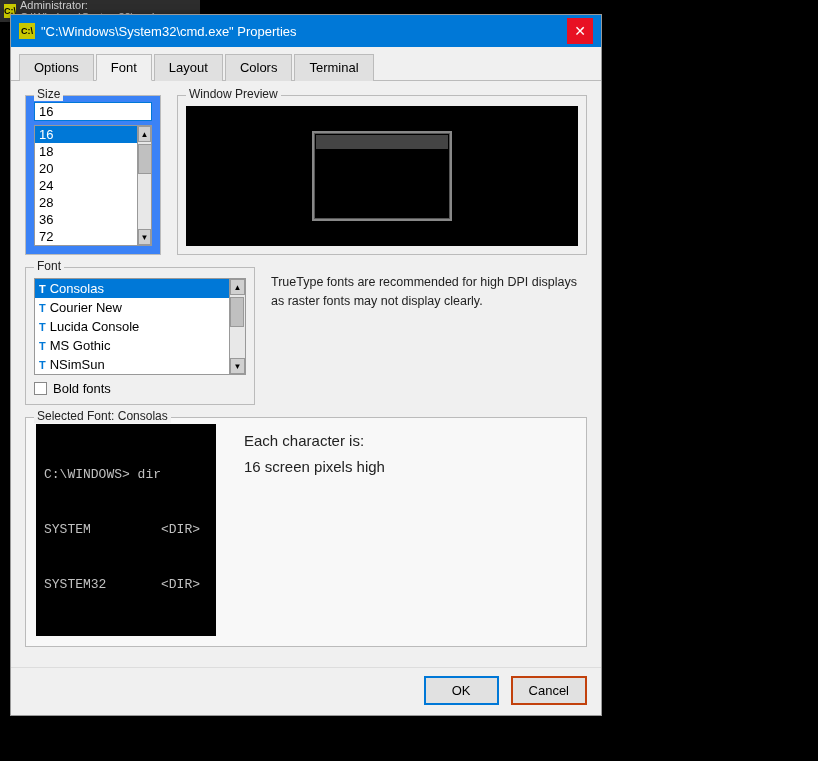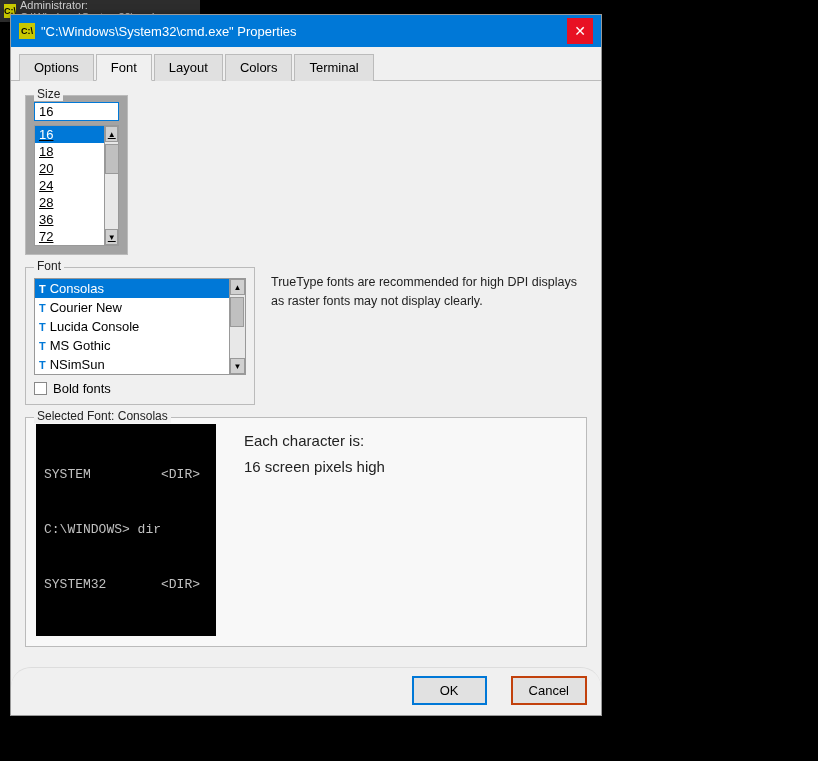--- a/index.html
+++ b/index.html
@@ -158,23 +158,22 @@
       top: -9px;
       left: 8px;
       background: #f0f0f0;
       padding: 0 3px;
       font-size: 12px;
       color: #222;
     }
 
     
     .size-box {
-      width: 103px;
-      background: #a3a3a3;
-      text-decoration: underline;
+      width: 136px;
+      background: #3b82f6;
     }
 
     .size-input {
       width: 100%;
       border: 1px solid #0078d7;
       outline: none;
       font-size: 13px;
       padding: 1px 4px;
       margin-bottom: 4px;
       background: #fff;
@@ -394,25 +393,24 @@
       font-size: 15px;
       color: #222;
       line-height: 1.7;
       padding-top: 4px;
     }
 
     
     .dialog-buttons {
       display: flex;
       justify-content: flex-end;
-      gap: 24px;
+      gap: 12px;
       padding: 8px 14px 10px 14px;
       background: #f0f0f0;
       border-top: 1px solid #ddd;
-      border-radius: 20px;
     }
 
     .btn {
       min-width: 75px;
       padding: 5px 16px;
       font-size: 13px;
       background: #e1e1e1;
       border: 2px solid #c2410c;
       cursor: pointer;
       color: #000;
@@ -470,20 +468,26 @@
           <div class="size-scrollbar">
             <div class="scrollbar-btn">▲</div>
             <div class="scrollbar-track">
               <div class="scrollbar-thumb"></div>
             </div>
             <div class="scrollbar-btn">▼</div>
           </div>
         </div>
       </div>
 
+      <div class="group-box preview-box">
+        <span class="group-label">Window Preview</span>
+        <div class="preview-area">
+          <div class="preview-window"></div>
+        </div>
+      </div>
 
     </div>
 
     <div class="font-section">
 
       <div class="group-box font-list-box">
         <span class="group-label">Font</span>
         <div class="font-list-container">
           <div class="font-list">
             <div class="font-list-item selected">
@@ -524,22 +528,22 @@
       <div class="font-hint-box">
         <span>TrueType fonts are recommended for high DPI displays as raster fonts may not display clearly.</span>
       </div>
 
     </div>
 
     <div class="selected-font-section">
       <div class="selected-font-group">
         <span class="selected-font-label">Selected Font: Consolas</span>
         <div class="font-preview-terminal">
+          <div>C:\WINDOWS&gt; dir</div>
           <div>SYSTEM         &lt;DIR&gt;</div>
-          <div>C:\WINDOWS&gt; dir</div>
           <div>SYSTEM32       &lt;DIR&gt;</div>
         </div>
         <div class="char-info">
           <div>Each character is:</div>
           <div>16 screen pixels high</div>
         </div>
       </div>
     </div>
 
   </div>

